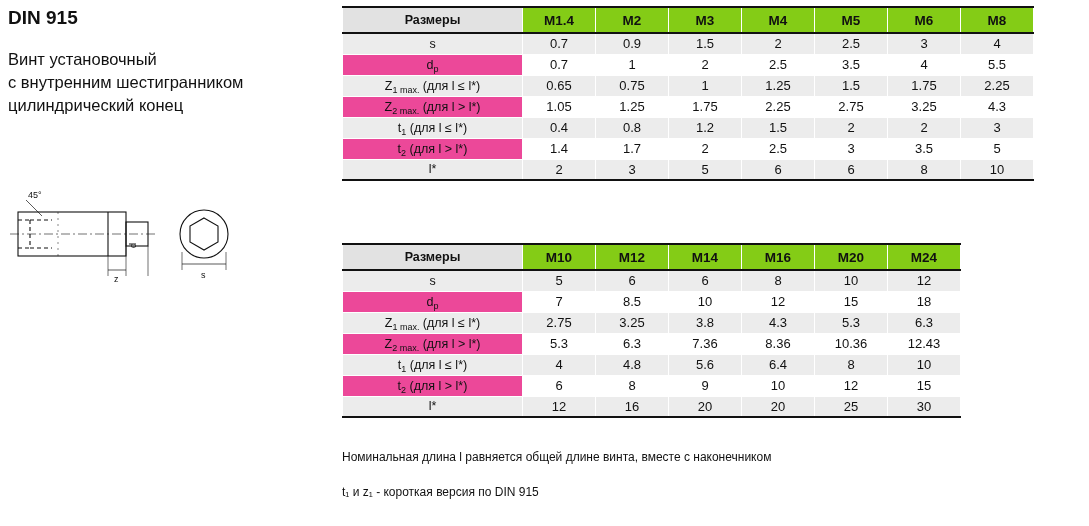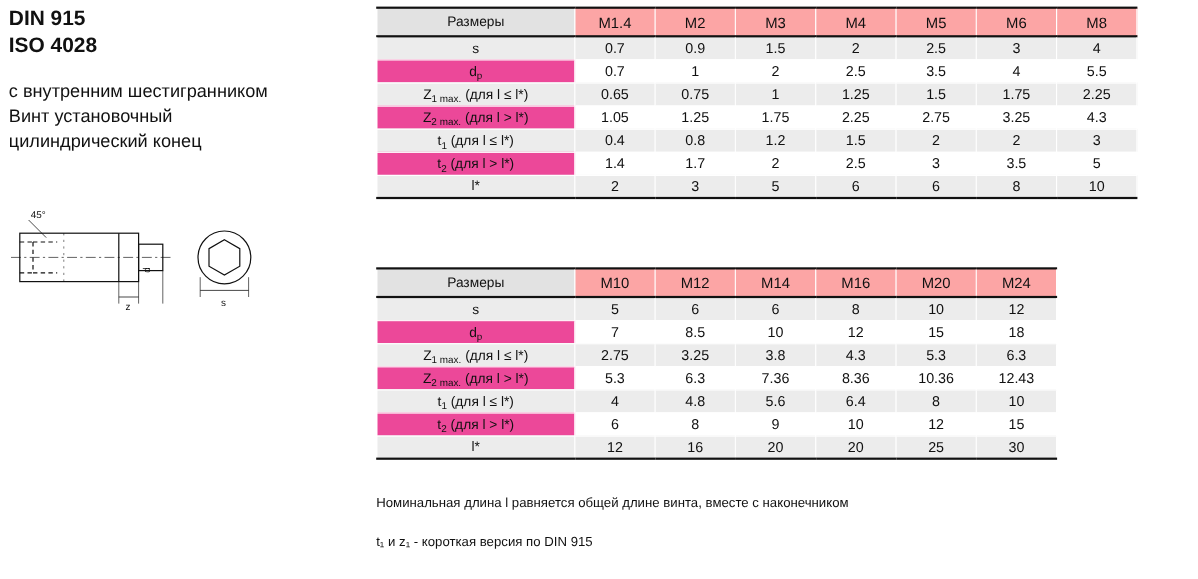--- a/index.html
+++ b/index.html
@@ -57,40 +57,40 @@
   .tbl td, .tbl th {
     border: 1px solid #ffffff;
     text-align: center;
     vertical-align: middle;
     padding: 0;
     height: 21px;
     box-sizing: border-box;
   }
   .tbl .hdr {
     background: #ffffff;
-    font-weight: normal;
+    font-weight: bold;
     font-size: 13.5px;
     border-bottom: 2px solid #111;
     border-top: 2px solid #111;
     height: 26px;
   }
   .tbl .rowhdr {
     width: 180px;
     background: #ec4899;
     font-size: 12.5px;
   }
   .tbl tr.alt .rowhdr,
   .tbl tr.alt td { background: #ececec; }
   .tbl td.val { width: 73px; background: #ffffff; }
   .tbl tr.alt td.val { background: #ececec; }
   .tbl tr.last td,
   .tbl tr.last .rowhdr { border-bottom: 2px solid #111; }
 
   .tbl .hdr.rowhdr { background: #e2e2e2; }
-  .tbl .hdr.val { background: #fca5a5; }
+  .tbl .hdr.val { background: #84cc16; }
 
   sub { font-size: 9px; vertical-align: baseline; position: relative; top: 3px; }
 
   
   #notes {
     position: absolute;
     left: 342px;
     top: 448px;
     width: 620px;
     font-size: 12px;
@@ -99,25 +99,24 @@
   }
   #notes .n1 { margin-bottom: 16px; }
   #notes .n2, #notes .n3 { line-height: 18px; }
 </style>
 </head>
 <body>
 
 <div id="left-panel">
   <div class="std-title">
     <div>DIN 915</div>
-    <div>ISO 4028</div>
   </div>
   <div class="desc">
+    <div>Винт установочный</div>
     <div>с внутренним шестигранником</div>
-    <div>Винт установочный</div>
     <div>цилиндрический конец</div>
   </div>
 
   <svg id="drawing" viewBox="0 0 250 110">
     <g stroke="#111" fill="none" stroke-width="1.1">
 
       <rect x="10" y="28" width="108" height="44"></rect>
 
       <line x1="22" y1="36" x2="44" y2="36" stroke-dasharray="4,3"></line>
       <line x1="22" y1="64" x2="44" y2="64" stroke-dasharray="4,3"></line>

